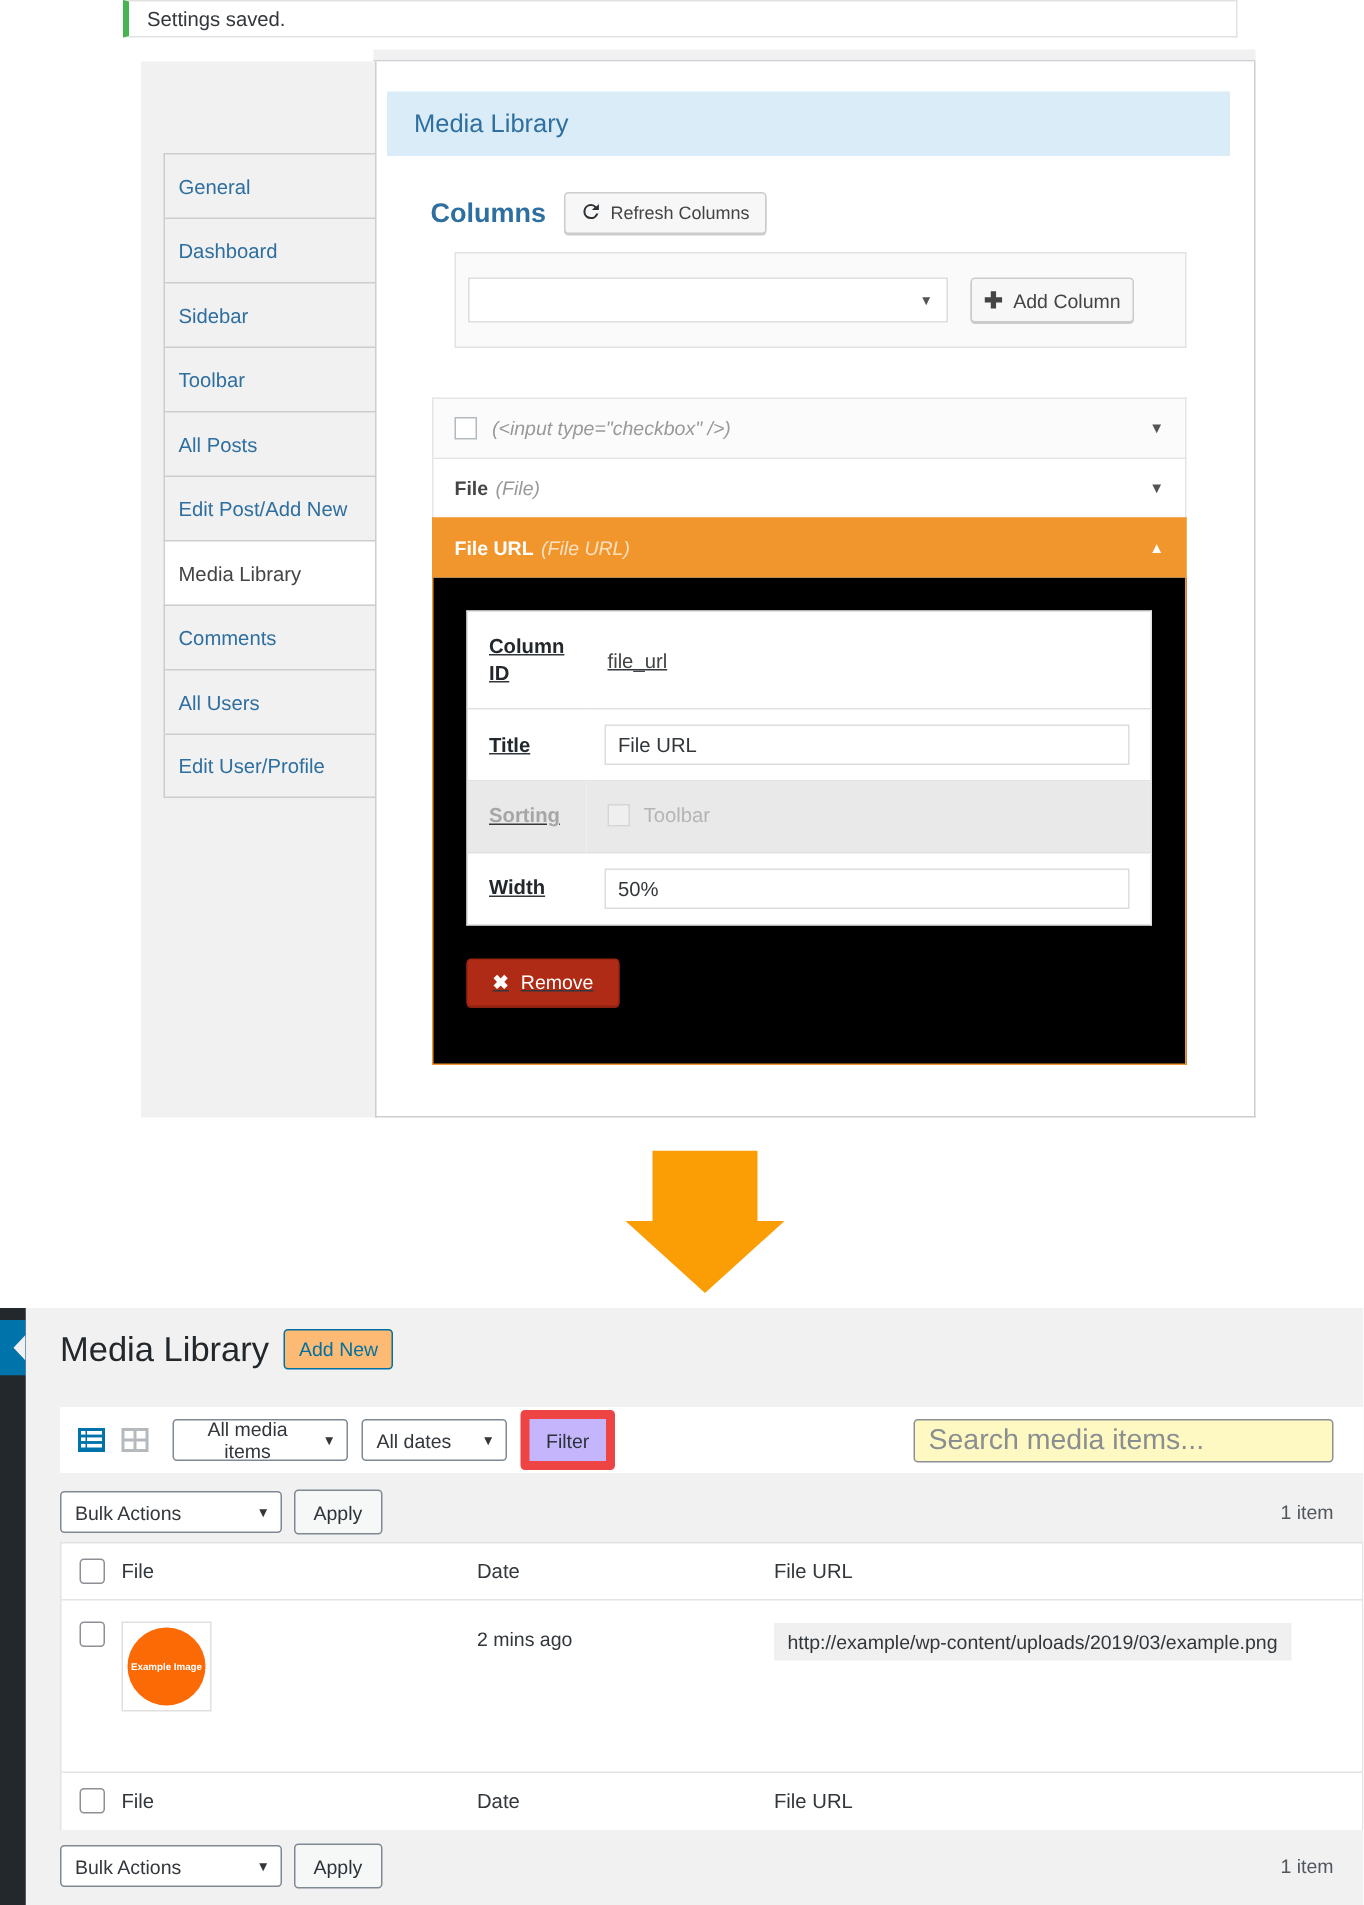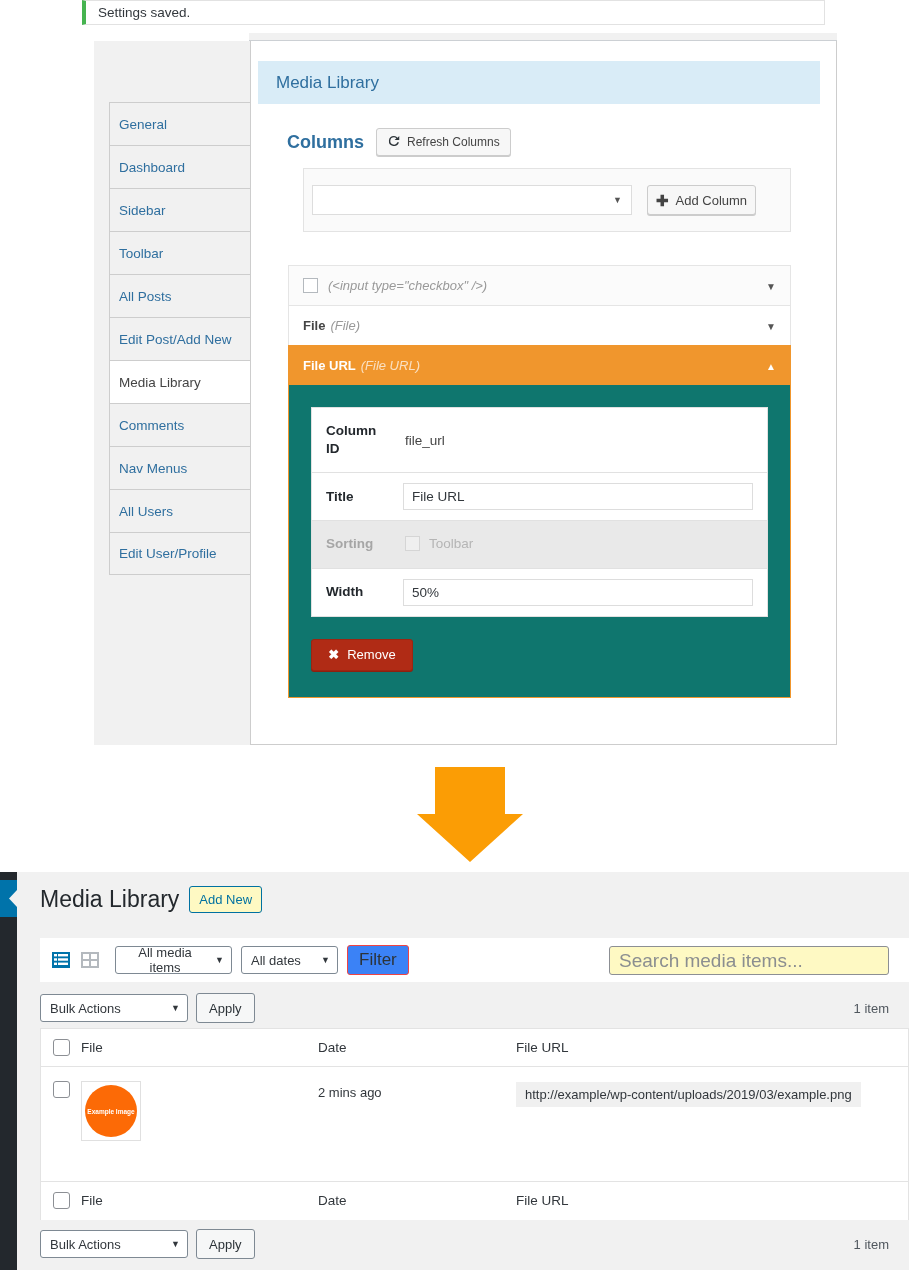--- a/index.html
+++ b/index.html
@@ -186,25 +186,26 @@
 
   .col-row.open {
     background: #f0962d;
     border-color: #f0962d;
   }
   .col-row.open .col-lbl { color: #ffffff; }
   .col-row.open .col-sub { color: #fae0c2; }
   .col-row.open .row-caret { color: #ffffff; }
 
   .col-body {
-    background: #0f766e;
+    background: #000000;
     border: 1px solid #f0962d;
     border-top: none;
     box-sizing: border-box;
-    padding: 22px 22px 26px 22px;
+    padding: 22px 22px 38px 22px;
+    text-decoration: underline;
   }
   .detail-table {
     width: 100%;
     border-collapse: collapse;
     background: #ffffff;
     border: 1px solid #e1e1e1;
   }
   .detail-table td {
     border-bottom: 1px solid #e1e1e1;
     padding: 0;
@@ -285,21 +286,21 @@
   }
 
   .ml-head {
     position: absolute;
     left: 40px; top: 14px;
     display: flex; align-items: center; gap: 10px;
   }
   .ml-title { font-size: 23px; font-weight: normal; color: #23282d; }
   .btn-addnew {
     height: 25px;
-    background: #fef9c3;
+    background: #fdba74;
     border: 1px solid #0071a1;
     border-radius: 3px;
     color: #0071a1;
     font-size: 13px;
     display: flex; align-items: center;
     padding: 0 9px;
     cursor: pointer;
   }
 
   .toolbar {
@@ -323,25 +324,25 @@
     font-size: 13px; color: #32373c;
     cursor: pointer;
     box-sizing: border-box;
     text-align: center;
   }
   .sel-box .cv { font-size: 9px; margin-left: 10px; color: #32373c; }
   #sel-media { width: 117px; }
   #sel-dates { width: 97px; }
   .btn-filter {
     height: 28px; padding: 0 11px;
-    background: #3b82f6;
-    border: 1px solid #ef4444;
+    background: #c4b5fd;
+    border: 6px solid #ef4444;
     border-radius: 3px;
     color: #2c3338;
-    font-size: 17px;
+    font-size: 13px;
     display: flex; align-items: center;
     cursor: pointer;
   }
   .search-input {
     position: absolute;
     right: 20px; top: 8px;
     width: 280px; height: 29px;
     border: 1px solid #8c8f94;
     border-radius: 3px;
     background: #fef9c3;
@@ -477,23 +478,20 @@
             <span>All Posts</span>
           </div>
         <div class="nav-item">
             <span>Edit Post/Add New</span>
           </div>
         <div class="nav-item active">
             <span>Media Library</span>
           </div>
         <div class="nav-item">
             <span>Comments</span>
-          </div>
-        <div class="nav-item">
-            <span>Nav Menus</span>
           </div>
         <div class="nav-item">
             <span>All Users</span>
           </div>
         <div class="nav-item">
             <span>Edit User/Profile</span>
           </div>
       </div>
     </div>
 

